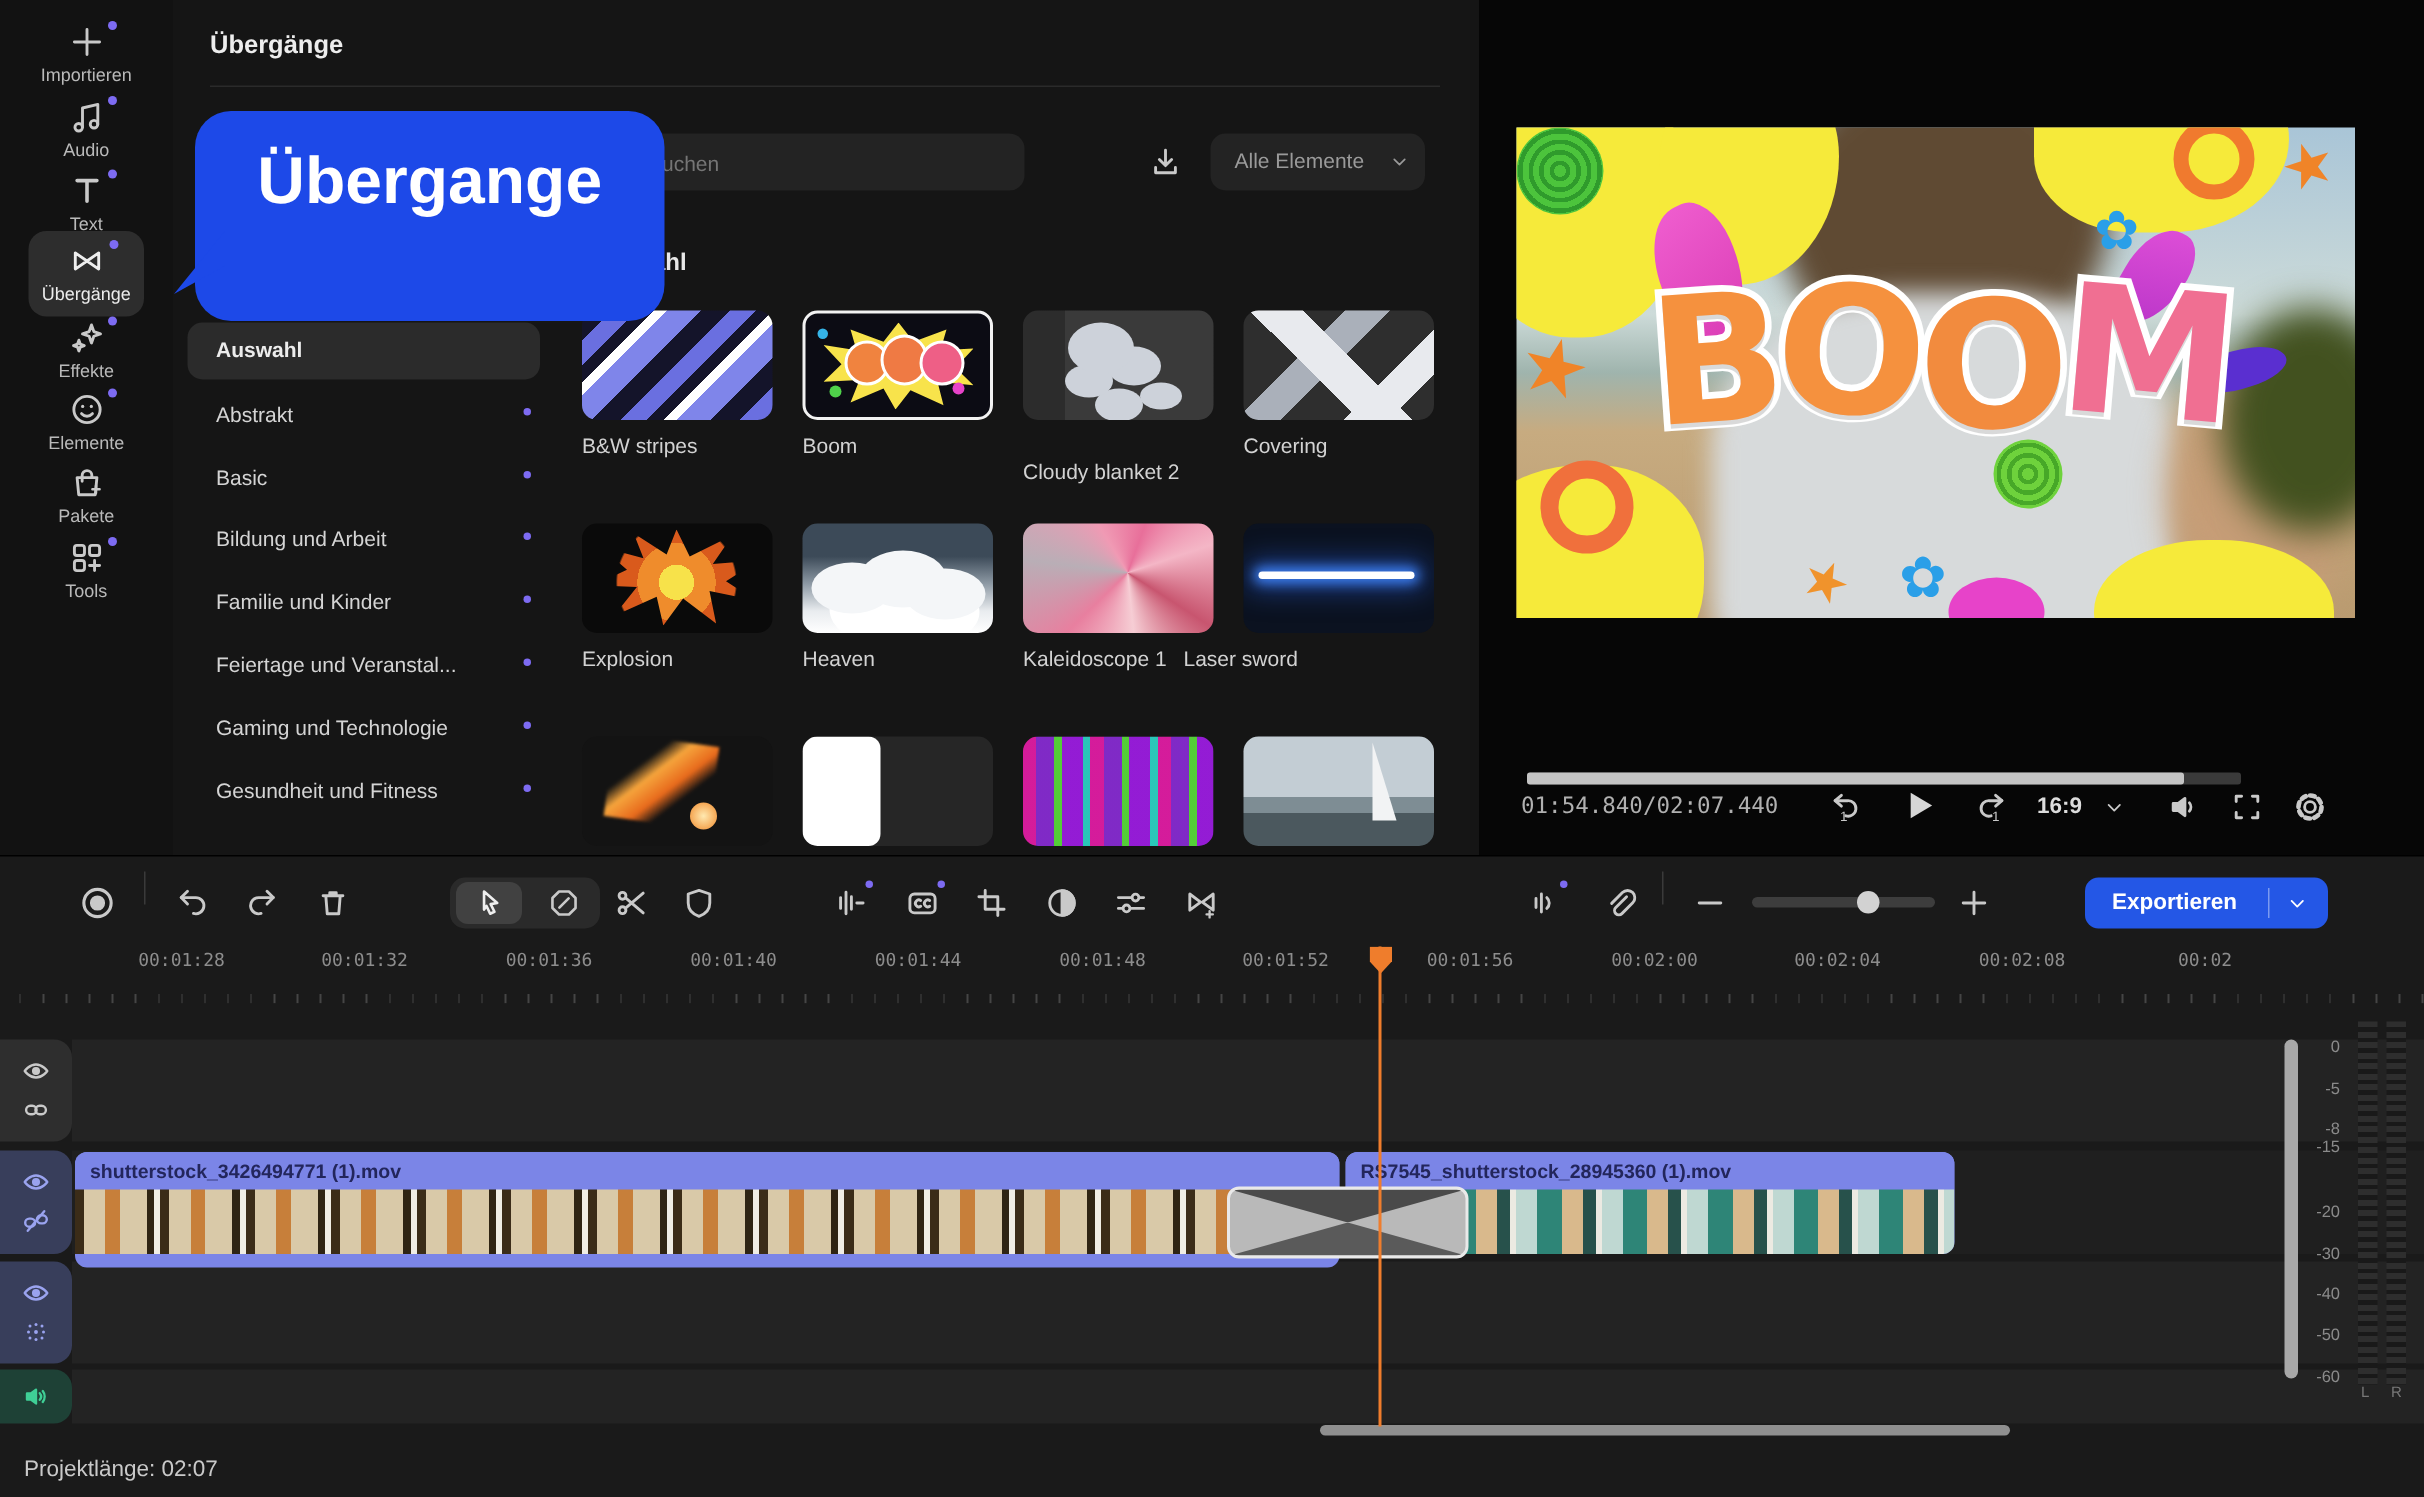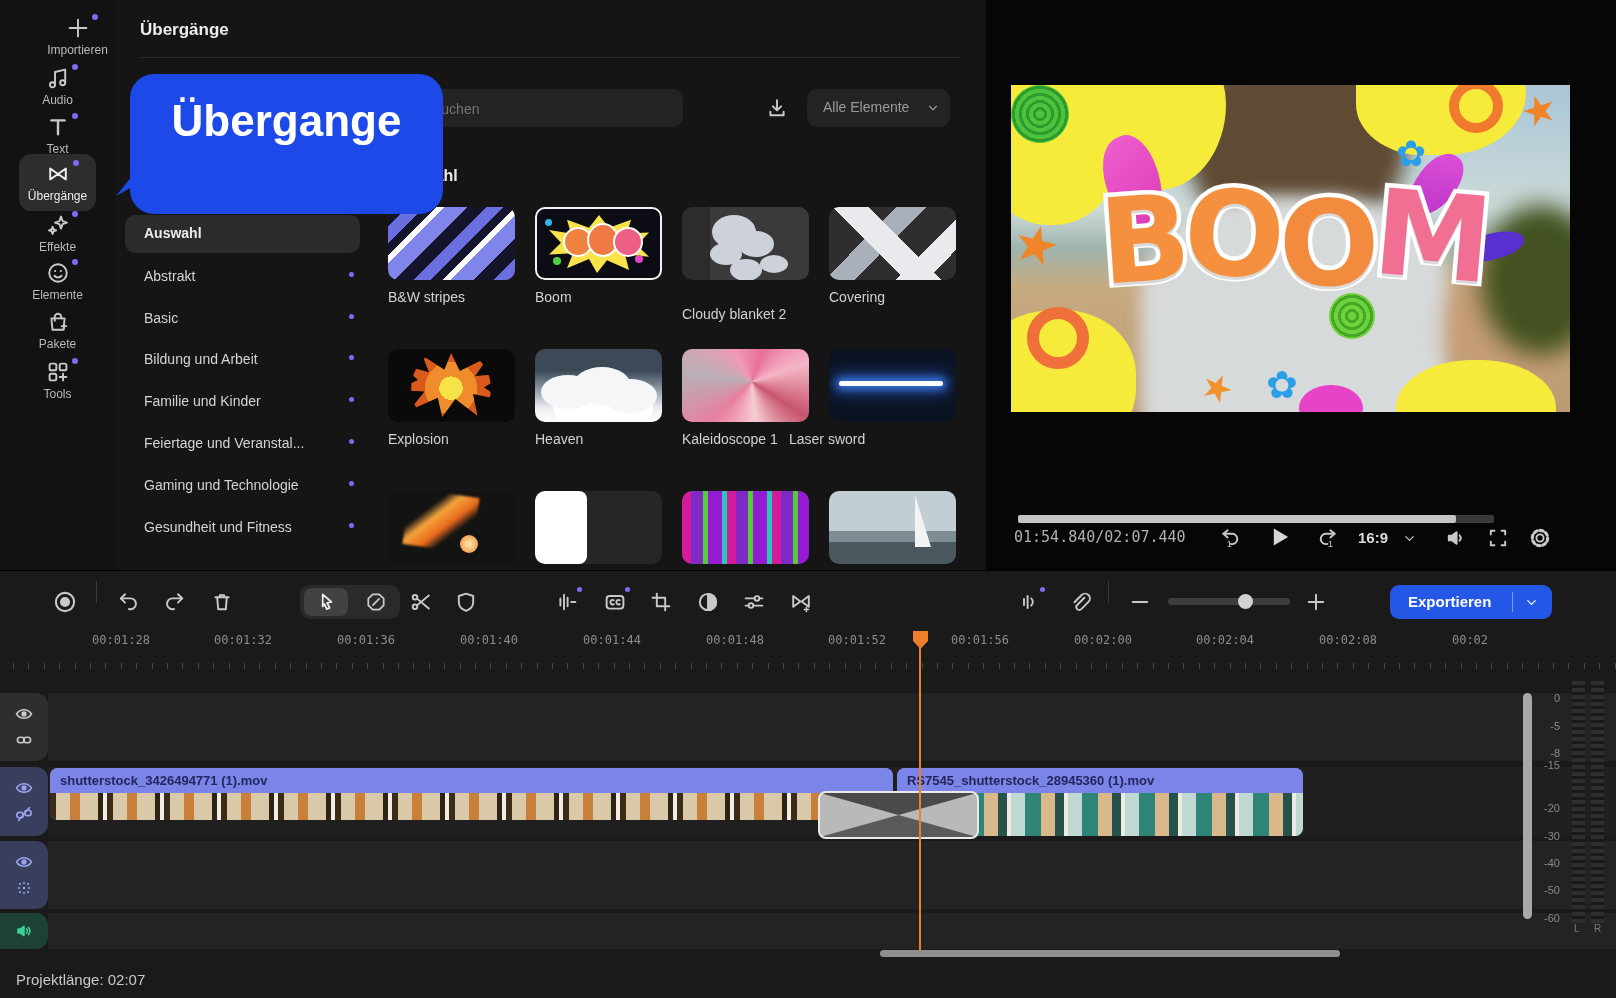--- a/index.html
+++ b/index.html
@@ -43,21 +43,21 @@
             background:repeating-linear-gradient(180deg,#2e2e2e 0 4px,#191919 4px 7px);}
 </style>
 </head>
 <body>
 
 <div id="app">
 
   <div id="sidebar" class="abs">
     <div class="sb-sel"></div>
 
-    <div class="sb-item" style="top:16px;padding-left:20px;">
+    <div class="sb-item" style="top:16px;">
       <span class="sb-ico">
         <svg width="24" height="24" viewBox="0 0 20 20" class="ic">
             <path d="M10 3v14M3 10h14"></path>
           </svg>
         <span class="dot" style="right:-8px;top:-2px;"></span></span>
       <div>Importieren</div>
     </div>
 
     <div class="sb-item" style="top:66px;">
       <span class="sb-ico">
@@ -525,21 +525,21 @@
           </g>
         </svg>
     </div>
     <div class="hdr" style="top:342px;height:36px;background:#1e4136;">
       <svg width="20" height="20" viewBox="0 0 20 20" class="ic" style="margin:8px auto;stroke:#3fcf96;">
           <path d="M4 8v4h2.6l3.4 2.6V5.4L6.6 8z" fill="#3fcf96"></path>
           <path d="M12.5 7.8a3.4 3.4 0 0 1 0 4.4M14.5 6.4a5.8 5.8 0 0 1 0 7.2"></path>
         </svg>
     </div>
 
-    <div class="abs" style="left:50px;top:197px;width:843px;height:52px;border-radius:8px;overflow:hidden;background:#7b85e7;">
+    <div class="abs" style="left:50px;top:197px;width:843px;height:77px;border-radius:8px;overflow:hidden;background:#7b85e7;">
       <div class="cliptitle">shutterstock_3426494771 (1).mov</div>
       <div style="height:43px;background:repeating-linear-gradient(90deg,#3b2c18 0 6px,#d9c9a8 6px 20px,#c77f3a 20px 30px,#d9c9a8 30px 48px,#2f2413 48px 53px,#f0ede4 53px 57px);"></div>
     </div>
     <div class="abs" style="left:897px;top:197px;width:406px;height:68px;border-radius:8px;overflow:hidden;background:#7b85e7;">
       <div class="cliptitle">RS7545_shutterstock_28945360 (1).mov</div>
       <div style="height:43px;background:repeating-linear-gradient(90deg,#bfd8d2 0 14px,#2e8577 14px 30px,#d9b98c 30px 44px,#27514b 44px 53px,#eceae2 53px 57px);"></div>
     </div>
 
     <div class="abs" style="left:818px;top:220px;width:157px;height:44px;border-radius:8px;border:2px solid #e9e9e9;
          background:#b9b9b9;overflow:hidden;z-index:6;">

